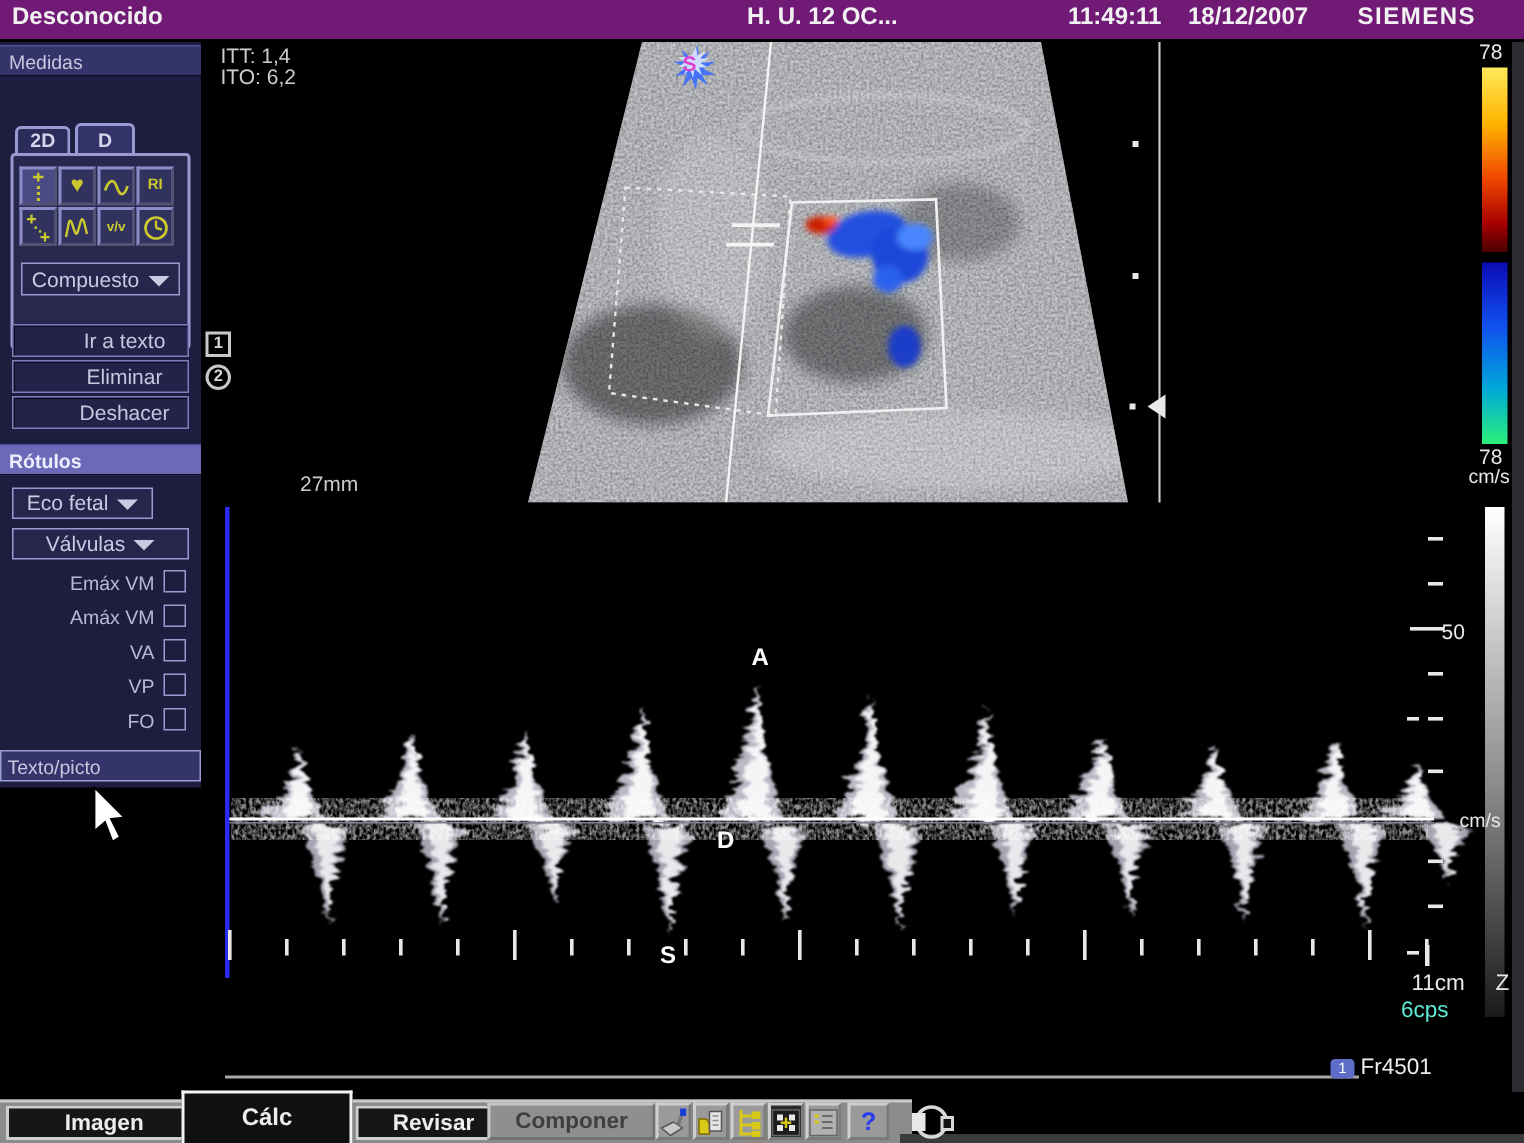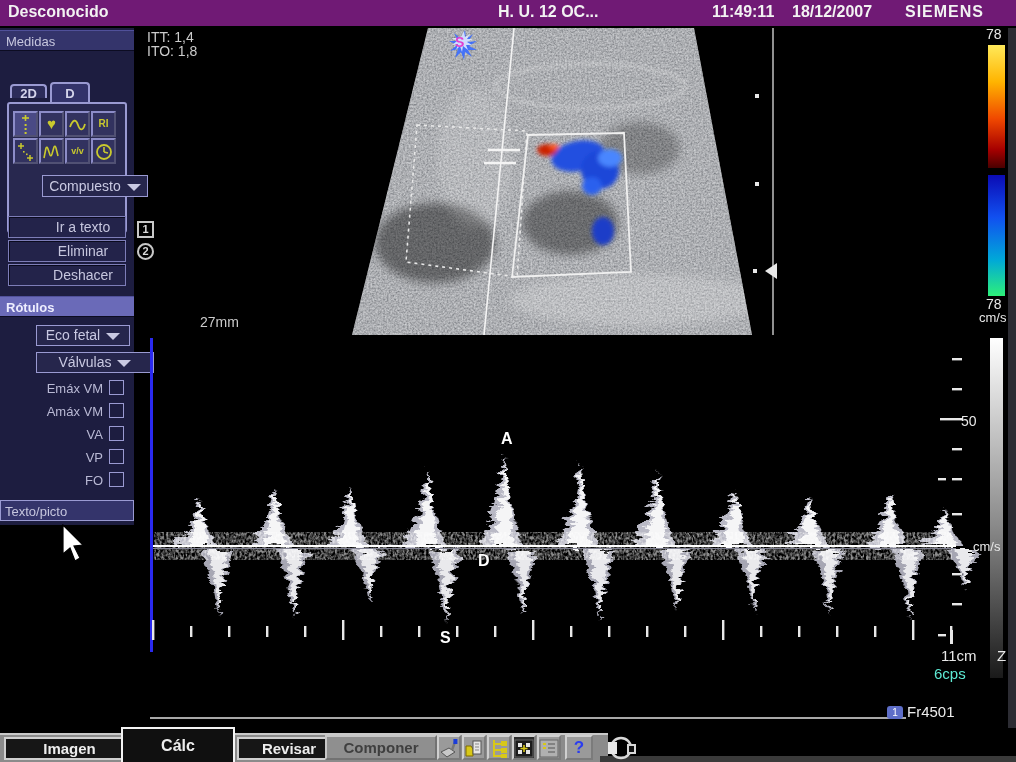--- a/index.html
+++ b/index.html
@@ -18,21 +18,21 @@
   .tab{position:absolute;box-sizing:border-box;border:2px solid #9a9ad2;border-bottom:none;
        border-radius:4px 4px 0 0;background:#2c2c5a;color:#d4d4ea;font-weight:bold;
        text-align:center;font-size:13px;}
   #panelD{position:absolute;left:7px;top:74px;width:120px;height:131px;box-sizing:border-box;
           border:2px solid #9a9ad2;border-radius:3px;background:#28284f;}
   .toolbtn{position:absolute;width:25px;height:26px;box-sizing:border-box;background:#32325f;
            border:2px outset #8c8cc8;color:#c9c92e;font-weight:bold;text-align:center;}
   .toolbtn.sel{background:#4a4a85;}
   .toolbtn svg{display:block;margin:2px auto 0;}
   .ddbox{position:absolute;box-sizing:border-box;border:1px solid #9a9ad2;background:#26264c;
-         color:#c9c9e2;text-align:center;font-size:14px;margin-left:28px;}
+         color:#c9c9e2;text-align:center;font-size:14px;}
   .ddtri{display:inline-block;width:0;height:0;border-left:7px solid transparent;
          border-right:7px solid transparent;border-top:7px solid #c9c9e2;vertical-align:middle;margin-left:6px;}
   .sbbtn{position:absolute;left:8px;width:118px;height:22px;box-sizing:border-box;background:#23234a;
          border:1px solid #7d7db8;box-shadow:inset 1px 1px 0 #0a0a1e;color:#c6c6de;
          text-align:center;line-height:20px;font-size:14px;padding-left:32px;}
   .chkrow{position:absolute;right:10px;height:15px;line-height:15px;color:#b9b9d4;font-size:13px;white-space:nowrap;}
   .chk{display:inline-block;width:13px;height:13px;border:1px solid #9a9ad2;background:#1d1d40;
        vertical-align:-2px;margin-left:6px;}
   .stepicon{position:absolute;left:137px;width:17px;height:17px;box-sizing:border-box;border:2px solid #c8c8c8;
             color:#d8d8d8;font-size:11px;font-weight:bold;text-align:center;line-height:13px;background:#000;}
@@ -69,21 +69,21 @@
     <span style="left:8px">Desconocido</span>
     <span style="left:498px">H. U.  12 OC...</span>
     <span style="left:712px">11:49:11</span>
     <span style="left:792px">18/12/2007</span>
     <span style="left:905px;letter-spacing:1px">SIEMENS</span>
   </div>
 
   <div id="sidebar" class="abs">
     <div class="sb-head" style="top:2px">Medidas</div>
 
-    <div class="tab" style="left:10px;top:56px;width:37px;height:14px;line-height:16px">2D</div>
+    <div class="tab" style="left:10px;top:56px;width:37px;height:26px;line-height:16px">2D</div>
     <div class="tab" style="left:50px;top:54px;width:40px;height:22px;line-height:20px;background:#33336a">D</div>
 
     <div id="panelD"></div>
 
     <div class="toolbtn sel" style="left:13px;top:83px">
       <svg width="15" height="20">
         <g stroke="#c9c92e" stroke-width="1.6">
             <line x1="4" y1="3" x2="11" y2="3"></line>
             <line x1="7.5" y1="0" x2="7.5" y2="6"></line>
           </g>
@@ -214,21 +214,21 @@
     <g fill="#e8e8e8">
       <rect x="415" y="66" width="4" height="4"></rect>
       <rect x="415" y="154" width="4" height="4"></rect>
       <rect x="413" y="241" width="4" height="4"></rect>
       <polygon points="437,235 425,243 437,251" fill="#e8e8e8"></polygon>
     </g>
   </svg>
   <div class="wlab" style="left:455px;top:34px;color:#e040d0;font-size:14px">S</div>
 
   <div class="ovl" style="left:147px;top:29px">ITT: 1,4</div>
-  <div class="ovl" style="left:147px;top:43px">ITO: 1,8</div>
+  <div class="ovl" style="left:147px;top:43px">ITO: 6,2</div>
   <div class="ovl" style="left:200px;top:314px">27mm</div>
 
   <div class="ovl" style="left:986px;top:26px;color:#e8e8e8">78</div>
   <div id="cbar-top" class="abs"></div>
   <div id="cbar-bot" class="abs"></div>
   <div class="ovl" style="left:986px;top:296px;color:#e8e8e8">78</div>
   <div class="ovl" style="left:979px;top:310px;color:#e8e8e8;font-size:13px">cm/s</div>
 
   <svg id="spec" class="abs" style="left:0;top:330px" width="1016" height="368">
     <defs>

